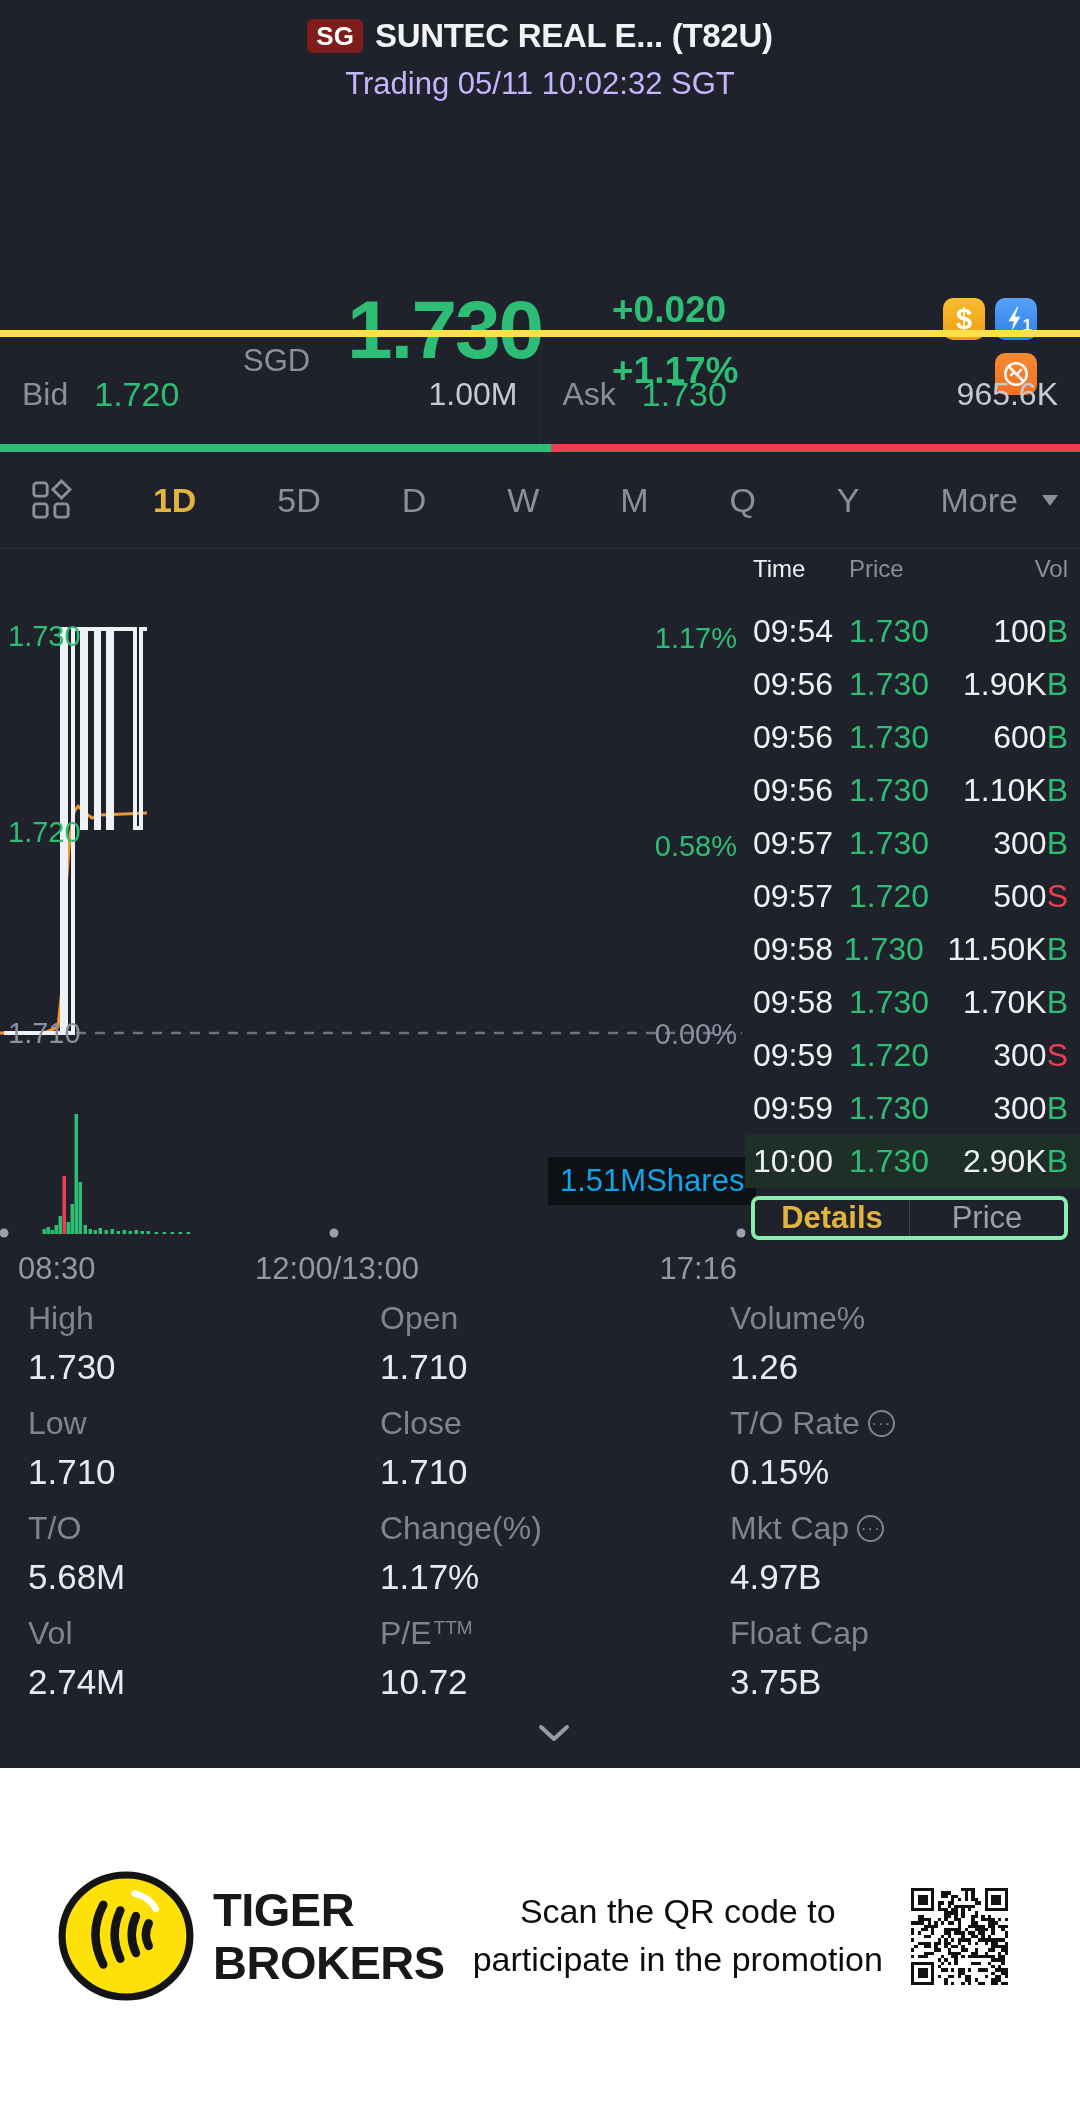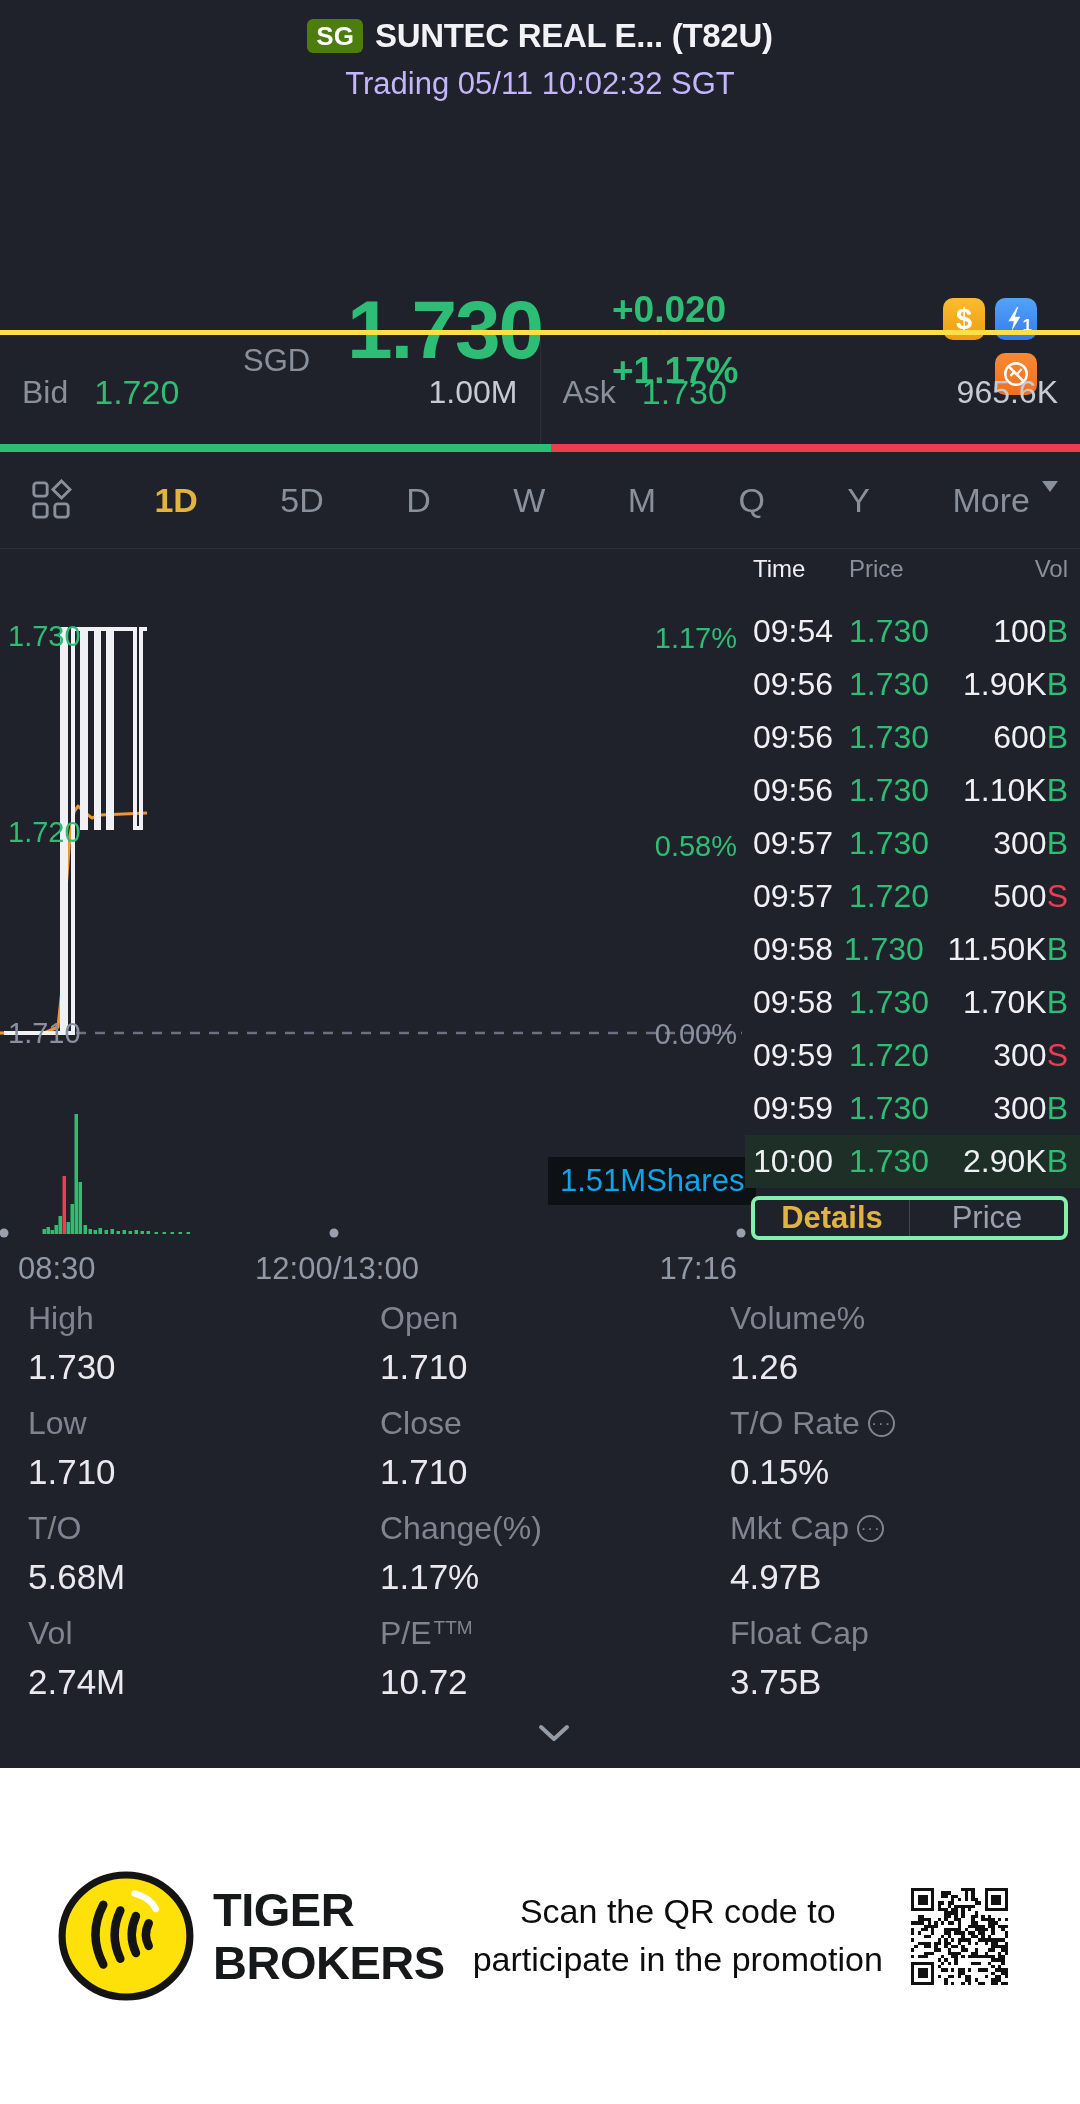--- a/index.html
+++ b/index.html
@@ -4,53 +4,53 @@
 <style>
   * { margin:0; padding:0; box-sizing:border-box; }
   html,body { background:#ffffff; }
   body { font-family:"Liberation Sans","DejaVu Sans",sans-serif; }
   .app { position:relative; width:1080px; height:2104px; margin:0 auto; background:#ffffff; overflow:hidden; }
   .dark { background:#1f222a; color:#e8eaef; }
 
   
   .hdr { height:115px; padding-top:14px; text-align:center; }
   .title-row { display:flex; justify-content:center; align-items:center; gap:12px; height:44px; }
-  .badge { background:#4d7c0f; color:#fff; font-size:26px; font-weight:bold; padding:3px 9px; border-radius:6px; line-height:1.1; }
+  .badge { background:#7f1d1d; color:#fff; font-size:26px; font-weight:bold; padding:3px 9px; border-radius:6px; line-height:1.1; }
   .sym-title { color:#f2f3f6; font-size:33px; font-weight:bold; letter-spacing:-0.3px; }
   .subtitle { margin-top:8px; color:#c4b5fd; font-size:31px; }
 
   
   .quote { position:relative; height:215px; }
   .ccy { position:absolute; left:243px; top:228px; color:#8a8f9c; font-size:31px; }
   .last { position:absolute; left:347px; top:174px; color:#2ebd74; font-size:82px; font-weight:bold; letter-spacing:-2px; line-height:1; }
   .chg { position:absolute; left:612px; top:176px; color:#2ebd74; font-size:37px; font-weight:bold; line-height:1; }
   .chg div + div { margin-top:24px; }
   .ic { position:absolute; width:42px; height:42px; border-radius:10px; display:flex; align-items:center; justify-content:center; }
   .ic-dollar { left:943px; top:183px; background:linear-gradient(180deg,#f8bd2e,#ef9d10); color:#fff; font-size:29px; font-weight:bold; }
   .ic-flash  { left:995px; top:183px; background:linear-gradient(180deg,#55a2f8,#2f7ded); }
   .ic-ban    { left:995px; top:238px; background:linear-gradient(180deg,#f78a35,#f26f1d); }
   .flash-one { position:absolute; right:5px; bottom:4px; color:#fff; font-size:17px; font-weight:bold; }
 
   
-  .book { position:relative; height:122px; border-top:5px solid #fde047; }
+  .book { position:relative; height:122px; border-top:7px solid #fde047; }
   .book-cols { display:flex; height:114px; }
   .book-half { flex:1; display:flex; align-items:center; padding:0 22px; }
   .book-half.bid { border-right:1px solid #2b2e37; }
   .bk-lbl { color:#8a8f9c; font-size:32px; }
   .bk-px { color:#2ebd74; font-size:34px; margin-left:26px; }
   .bk-sz { margin-left:auto; color:#c6cad4; font-size:32px; }
   .ratio { position:absolute; left:0; right:0; bottom:0; height:8px; display:flex; }
   .ratio .g { background:#2ebd74; }
   .ratio .r { background:#ee3c50; flex:1; }
 
   
   .tabs { height:96px; display:flex; align-items:center; padding:0 22px 0 30px; justify-content:space-between; }
   .tab { color:#8a8f9c; font-size:34px; cursor:pointer; }
   .tab.active { color:#e2b33e; font-weight:bold; }
-  .more { display:flex; align-items:flex-start; gap:12px; color:#8a8f9c; font-size:34px; }
+  .more { display:flex; align-items:center; gap:24px; color:#8a8f9c; font-size:34px; }
 
   
   .chartwrap { position:relative; height:742px; border-top:1px solid #2b2e37; }
   .chart-svg { position:absolute; left:0; top:0; }
   .chart-svg text { font-family:"Liberation Sans","DejaVu Sans",sans-serif; }
   .shares-tip { position:absolute; left:548px; top:608px; background:rgba(10,12,17,0.82); color:#0ea5e9; font-size:31px; padding:6px 12px; white-space:nowrap; }
 
   
   .trades { position:absolute; left:745px; top:6px; right:0; }
   .t-head { display:flex; align-items:flex-start; height:36px; padding:0 12px 0 8px; color:#8a8f9c; font-size:24px; }

